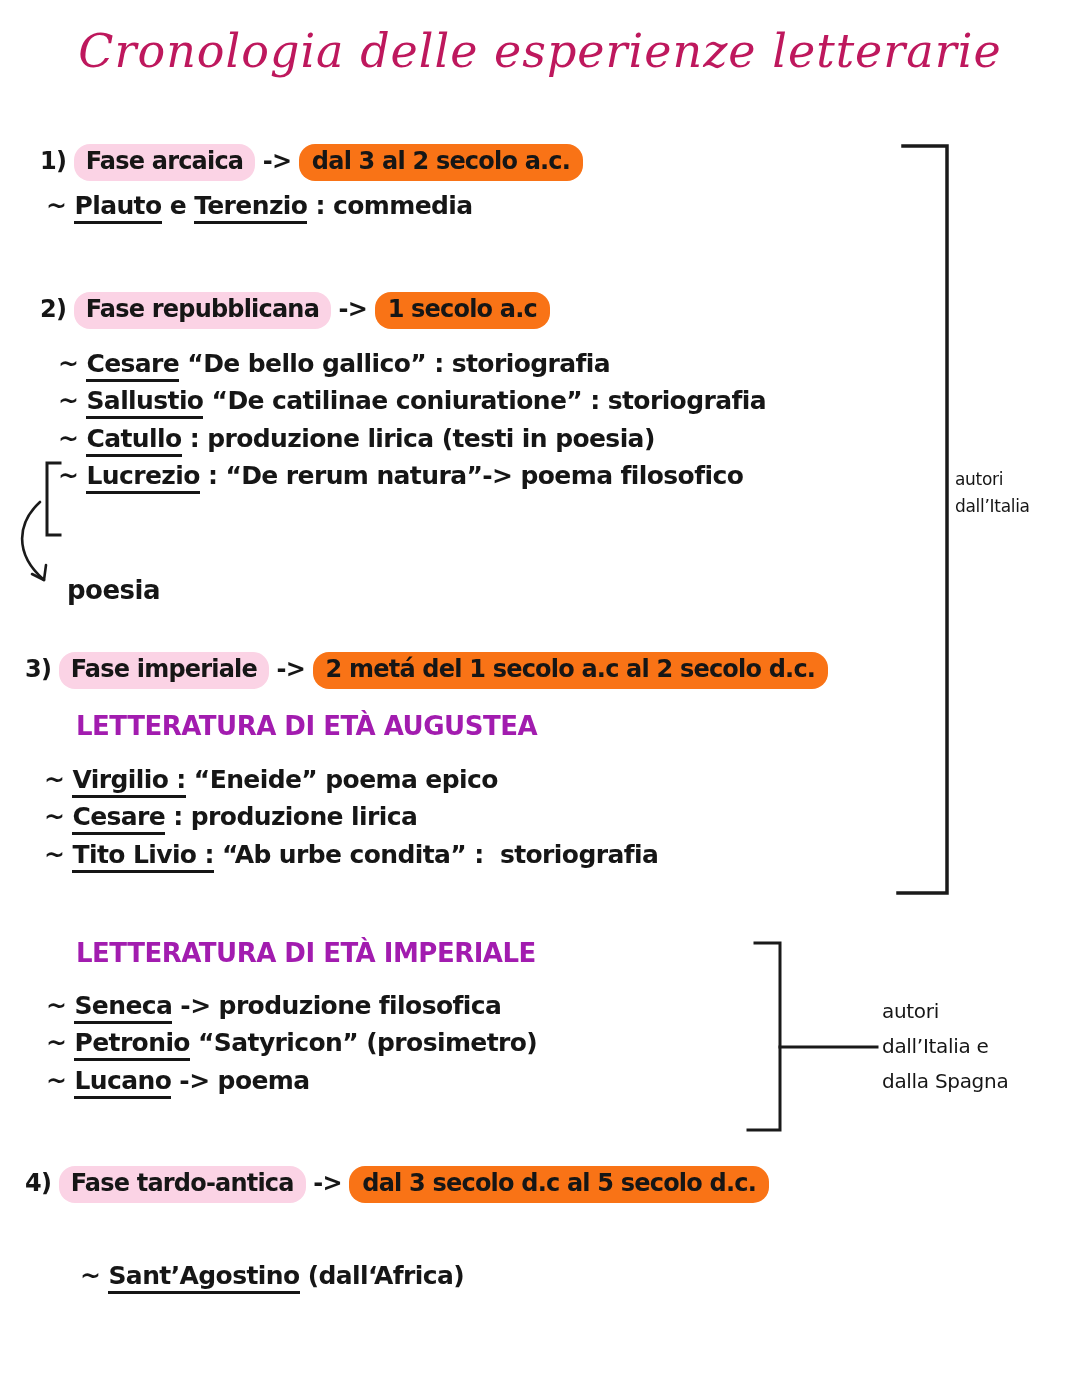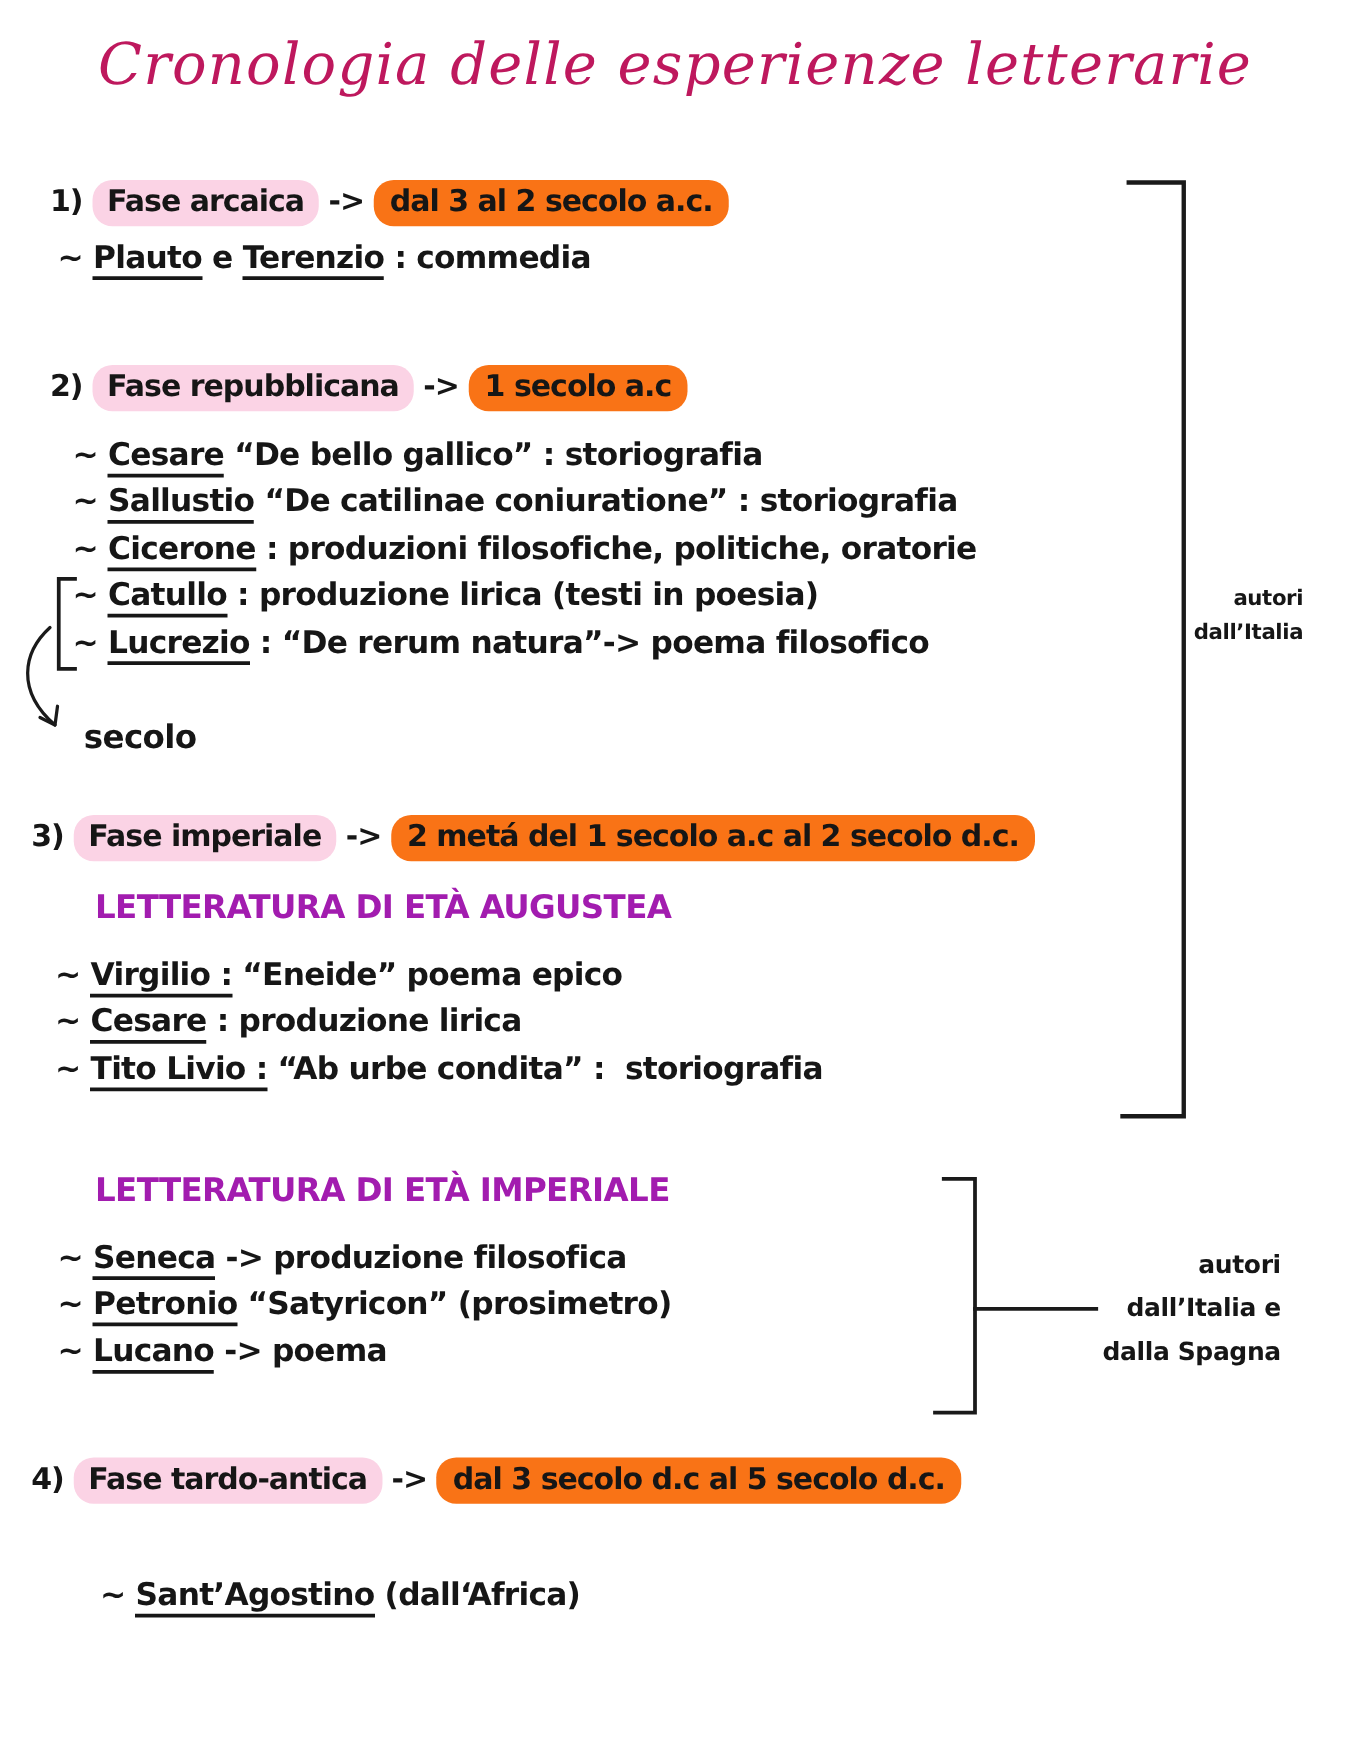--- a/index.html
+++ b/index.html
@@ -22,21 +22,21 @@
   .pill-gray {
     background:#f97316; border-radius:16px; padding:3px 13px 6px 13px;
   }
   .items { font-weight:bold; font-size:25px; letter-spacing:-0.6px; }
   .item-line { white-space:pre; height:37.4px; }
   .u { border-bottom:3px solid #161616; padding-bottom:1px; }
   .subheading {
     font-weight:bold; font-size:26px; letter-spacing:-0.5px; color:#a21caf;
   }
   .poesia { font-weight:bold; font-size:26px; letter-spacing:-0.5px; }
-  .bracket-label { font-weight:bold; white-space:pre;text-align:right; }
+  .bracket-label { font-weight:normal; white-space:pre; }
   #bracket1-label { left:955px; top:466px; font-size:17px; line-height:27px; letter-spacing:-0.3px; }
   #bracket2-label { left:882px; top:994px; font-size:20px; line-height:35px; letter-spacing:-0.3px; }
   #ink-overlay { left:0; top:0; pointer-events:none; }
   
   #s1-header { left:40px;  top:147px; }
   #s1-items  { left:46px;  top:191px; }
   #s2-header { left:40px;  top:295px; }
   #s2-items  { left:58px;  top:349px; }
   #poesia    { left:67px;  top:575px; }
   #s3-header { left:25px;  top:655px; }
@@ -56,26 +56,25 @@
 
   <div id="s1-header" class="abs sec-header"><span>1)</span><span> </span><span class="pill-pink">Fase arcaica</span><span> <span>-&gt;</span> </span><span class="pill-gray">dal 3 al 2 secolo a.c.</span></div>
   <div id="s1-items" class="abs items">
       <div class="item-line"><span>~ </span><span class="u">Plauto</span><span> e </span><span class="u">Terenzio</span><span> : commedia</span></div>
     </div>
 
   <div id="s2-header" class="abs sec-header"><span>2)</span><span> </span><span class="pill-pink">Fase repubblicana</span><span> <span>-&gt;</span> </span><span class="pill-gray">1 secolo a.c</span></div>
   <div id="s2-items" class="abs items">
       <div class="item-line"><span>~ </span><span class="u">Cesare</span><span> “De bello gallico” : storiografia</span></div>
       <div class="item-line"><span>~ </span><span class="u">Sallustio</span><span> “De catilinae coniuratione” : storiografia</span></div>
-      <div class="item-line"><span>~ </span><span class="u">Cicerone</span><span> : produzioni filosofiche, politiche, oratorie</span></div>
       <div class="item-line"><span>~ </span><span class="u">Catullo</span><span> : produzione lirica (testi in poesia)</span></div>
       <div class="item-line"><span>~ </span><span class="u">Lucrezio</span><span> : “De rerum natura”-&gt; poema filosofico</span></div>
     </div>
 
-  <div id="poesia" class="abs poesia">secolo</div>
+  <div id="poesia" class="abs poesia">poesia</div>
 
   <div id="s3-header" class="abs sec-header"><span>3)</span><span> </span><span class="pill-pink">Fase imperiale</span><span> <span>-&gt;</span> </span><span class="pill-gray">2 metá del 1 secolo a.c al 2 secolo d.c.</span></div>
 
   <div id="s3-sub1" class="abs subheading">LETTERATURA DI ETÀ AUGUSTEA</div>
   <div id="s3a-items" class="abs items">
       <div class="item-line"><span>~ </span><span class="u">Virgilio :</span><span> “Eneide” poema epico</span></div>
       <div class="item-line"><span>~ </span><span class="u">Cesare</span><span> : produzione lirica</span></div>
       <div class="item-line"><span>~ </span><span class="u">Tito Livio :</span><span> “Ab urbe condita” :  storiografia</span></div>
     </div>
 

